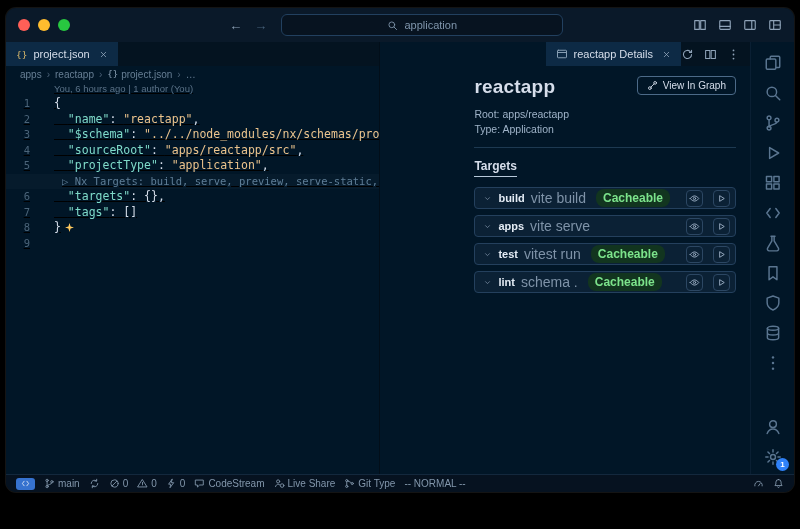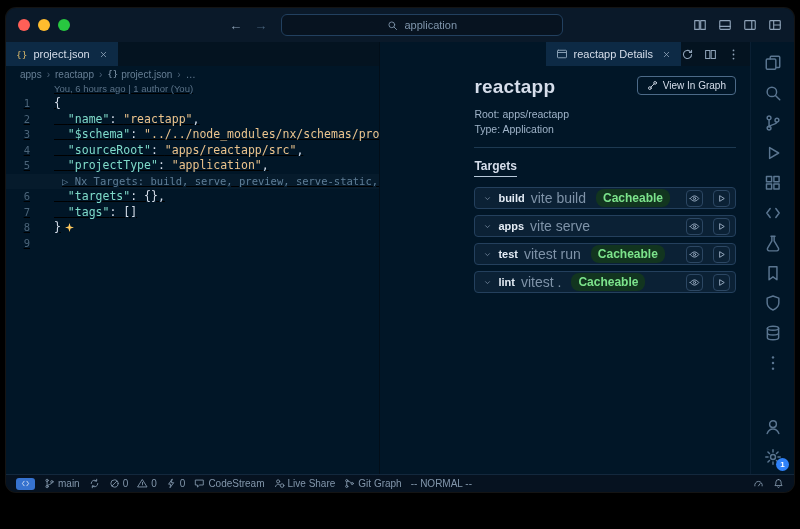--- a/index.html
+++ b/index.html
@@ -337,21 +337,21 @@
                 </span>
               </span>
             </div>
             <div class="trow">
               <span class="icon chev">
                 <svg viewBox="0 0 16 16">
                   <path d="M4.5 6.5L8 10l3.5-3.5"></path>
                 </svg>
               </span>
               <span class="tname">lint</span>
-              <span class="tcmd">vitest .</span>
+              <span class="tcmd">schema .</span>
               <span class="cache">Cacheable</span>
               <span class="tspacer"></span>
               <span class="tbtn">
                 <span class="icon">
                   <svg viewBox="0 0 16 16">
                     <path d="M1.8 8S4.4 4.2 8 4.2 14.2 8 14.2 8 11.6 11.8 8 11.8 1.8 8 1.8 8z"></path>
                     <circle cx="8" cy="8" r="1.7"></circle>
                   </svg>
                 </span>
               </span>
@@ -500,21 +500,21 @@
         </span>
         <span class="sb-item">
           <span class="icon">
             <svg viewBox="0 0 16 16">
               <circle cx="4" cy="3.8" r="1.6"></circle>
               <circle cx="4" cy="12.2" r="1.6"></circle>
               <circle cx="12" cy="8" r="1.6"></circle>
               <path d="M4 5.4v5.2M5.6 4.6c3.2.8 4.7 1.7 4.8 2.6"></path>
             </svg>
           </span>
-          <span>Git Graph</span>
+          <span>Git Type</span>
         </span>
         <span class="sb-item">
           <span>-- NORMAL --</span>
         </span>
       </div>
     <div class="sb-group" id="sb-right">
         <span class="sb-item">
           <span class="icon">
             <svg viewBox="0 0 16 16">
               <path d="M2.6 11.5a5.5 5.5 0 1 1 10.8 0"></path>

